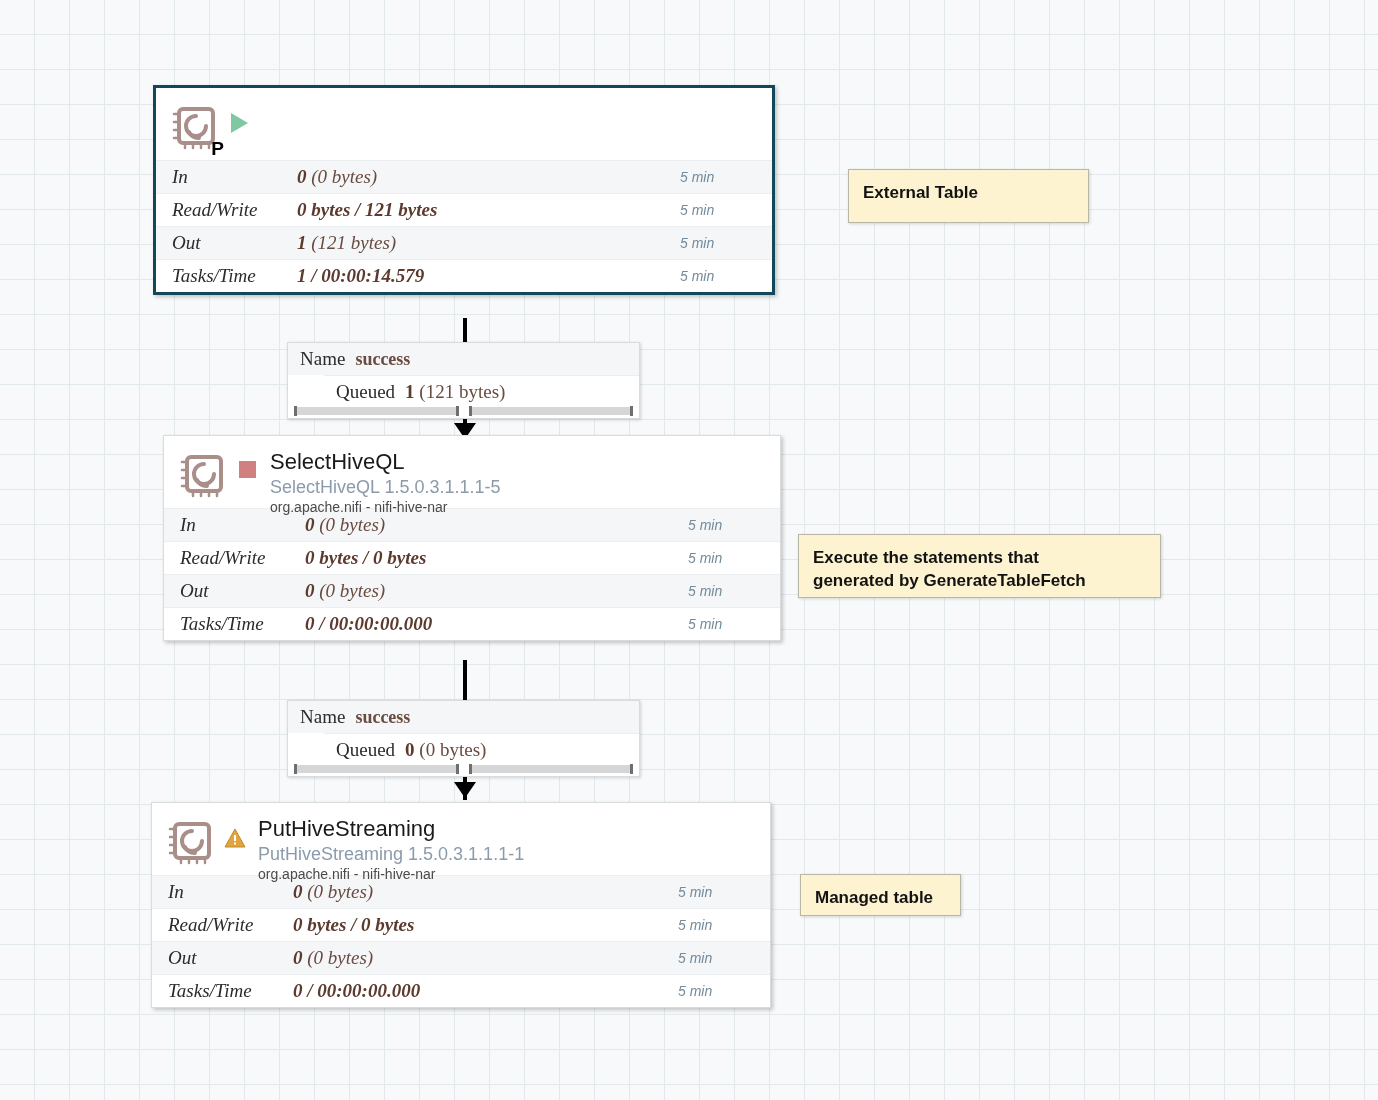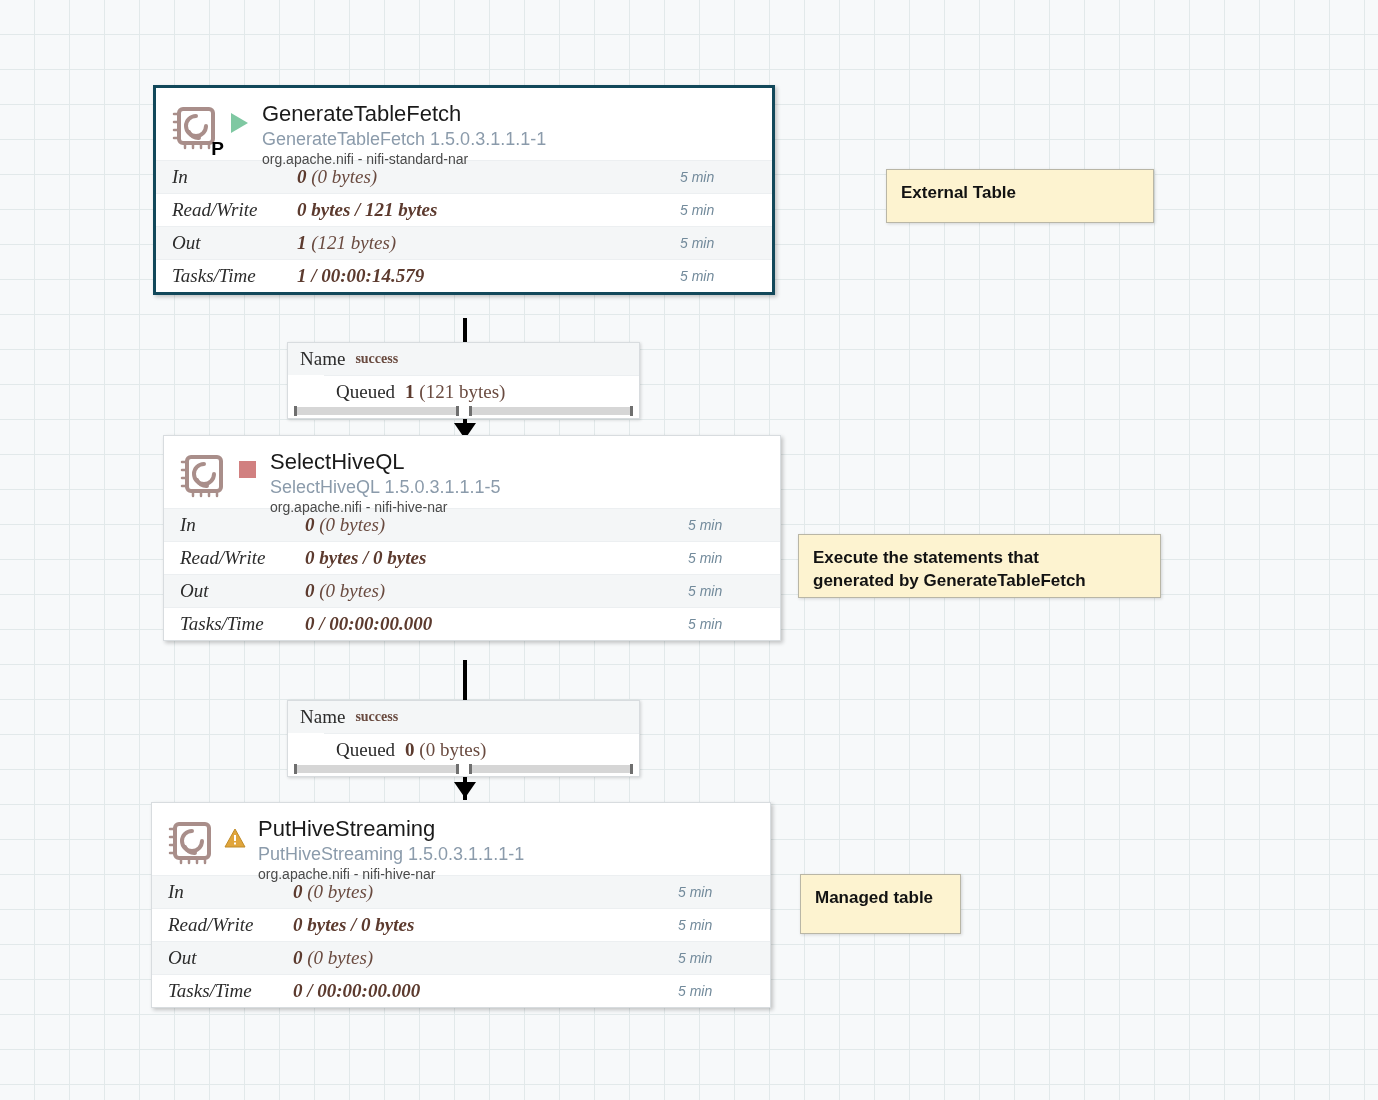--- a/index.html
+++ b/index.html
@@ -170,21 +170,21 @@
   .conn-row.shade { background: #f4f6f7; }
   .conn-row.divider { border-top: 1px solid #eceff1; margin-left: 36px; }
   .conn-key {
     font-family: "Liberation Serif", serif;
     font-size: 19px;
     color: #2b2b2b;
     margin-right: 10px;
   }
   .conn-val {
     font-family: "Liberation Serif", serif;
-    font-size: 14px;
+    font-size: 18px;
     font-weight: bold;
     color: #6a4b40;
   }
   .conn-queued {
     font-family: "Liberation Serif", serif;
     font-size: 19px;
     color: #6a4b40;
   }
   .conn-queued b { color: #5c3a2e; }
   .conn-bars {
@@ -262,25 +262,20 @@
           <g stroke="#a98e8a" stroke-width="2.5" stroke-linecap="round">
             <path d="M9 12 L4 12 M9 20 L4 20 M9 28 L4 28 M9 36 L4 36"></path>
             <path d="M15 41 L15 46 M23 41 L23 46 M31 41 L31 46 M39 41 L39 46"></path>
           </g>
         </svg>
         <span class="p-letter">P</span>
       </div>
       <div class="status-glyph">
         <span class="glyph-run"></span>
       </div>
-      <div class="proc-titles">
-        <div class="proc-name">GenerateTableFetch</div>
-        <div class="proc-type">GenerateTableFetch 1.5.0.3.1.1.1-1</div>
-        <div class="proc-bundle">org.apache.nifi - nifi-standard-nar</div>
-      </div>
     </div>
     <div class="proc-stats">
       <div class="stat-row shade">
         <span class="stat-label">In</span>
         <span class="stat-value"><b>0</b><span> (0 bytes)</span></span>
         <span class="stat-time">5 min</span>
       </div>
       <div class="stat-row">
         <span class="stat-label">Read/Write</span>
         <span class="stat-value"><b>0 bytes / 121 bytes</b></span>
@@ -424,26 +419,26 @@
         <span class="stat-time">5 min</span>
       </div>
       <div class="stat-row">
         <span class="stat-label">Tasks/Time</span>
         <span class="stat-value"><b>0 / 00:00:00.000</b></span>
         <span class="stat-time">5 min</span>
       </div>
     </div>
   </div>
 
-  <div class="note" style="left:886px; top:169px; width:268px; height:54px;">
+  <div class="note" style="left:848px; top:169px; width:241px; height:54px;">
     <div>External Table</div>
   </div>
 
   <div class="note" style="left:798px; top:505px; width:363px; height:64px;margin-top:29px;">
     <div>Execute the statements that</div>
     <div>generated by GenerateTableFetch</div>
   </div>
 
-  <div class="note" style="left:800px; top:874px; width:161px; height:60px;">
+  <div class="note" style="left:800px; top:874px; width:161px; height:42px;">
     <div>Managed table</div>
   </div>
 
 </div>
 
 </body></html>

